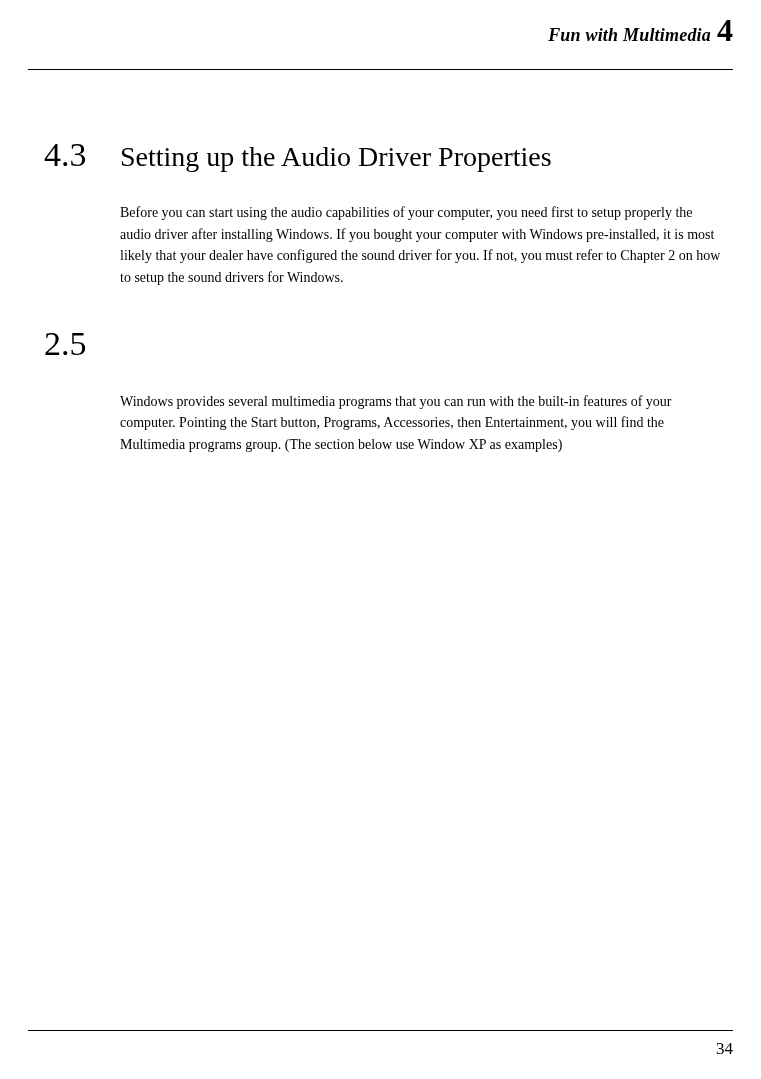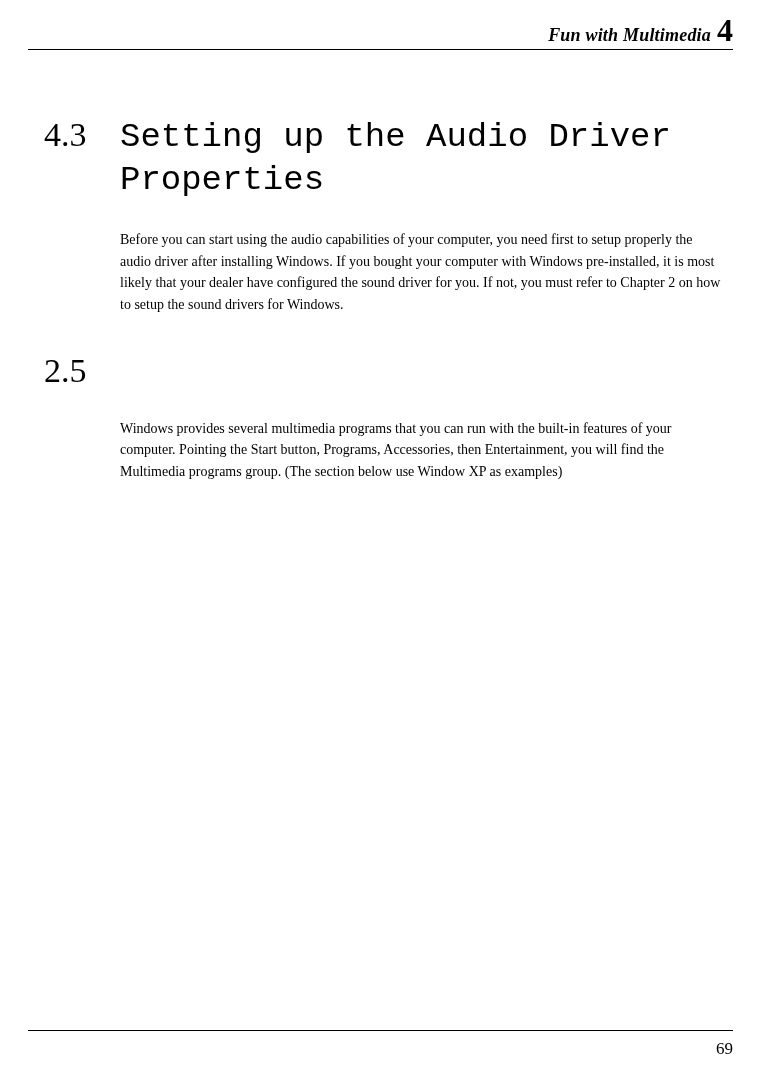--- a/index.html
+++ b/index.html
@@ -13,21 +13,21 @@
       font-family: Garamond, Georgia, 'Times New Roman', serif;
       background: #ffffff;
       color: #000000;
       position: relative;
       padding: 12px 28px 0;
     }
     .header {
       display: flex;
       justify-content: flex-end;
       align-items: baseline;
-      padding-bottom: 0;
+      padding-bottom: 20px;
       border-bottom: 1.5px solid #000;
       margin-bottom: 66px;
     }
     .header-text {
       font-family: Georgia, 'Times New Roman', serif;
       font-style: italic;
       font-size: 18px;
       font-weight: bold;
       letter-spacing: 0.2px;
     }
@@ -46,22 +46,22 @@
       align-items: baseline;
       margin-bottom: 28px;
     }
     .section-number {
       font-family: Georgia, 'Times New Roman', serif;
       font-size: 34px;
       width: 76px;
       flex-shrink: 0;
     }
     .section-title {
-      font-family: Liberation Mono, monospace;
-      font-size: 34px;
+      font-family: Liberation Serif, serif;
+      font-size: 28px;
       line-height: 1.25;
     }
     .body-text {
       margin-left: 76px;
       font-size: 14px;
       line-height: 1.55;
       margin-bottom: 36px;
     }
     .bold {
       font-weight: normal;
@@ -102,14 +102,14 @@
     <div class="section-number">2.5</div>
   </div>
 
   <div class="body-text">
     <span>Windows provides several multimedia programs that you can run with the built-in features of your computer. Pointing the </span><span class="bold">Start</span><span> button, </span><span class="bold">Programs</span><span>, </span><span class="bold">Accessories</span><span>, then </span><span class="bold">Entertainment</span><span>, you will find the Multimedia programs group. (The section below use Window XP as examples)</span>
   </div>
 
 </div>
 
 <div class="footer">
-  <span class="page-number">69</span>
+  <span class="page-number">34</span>
 </div>
 
 </body></html>

